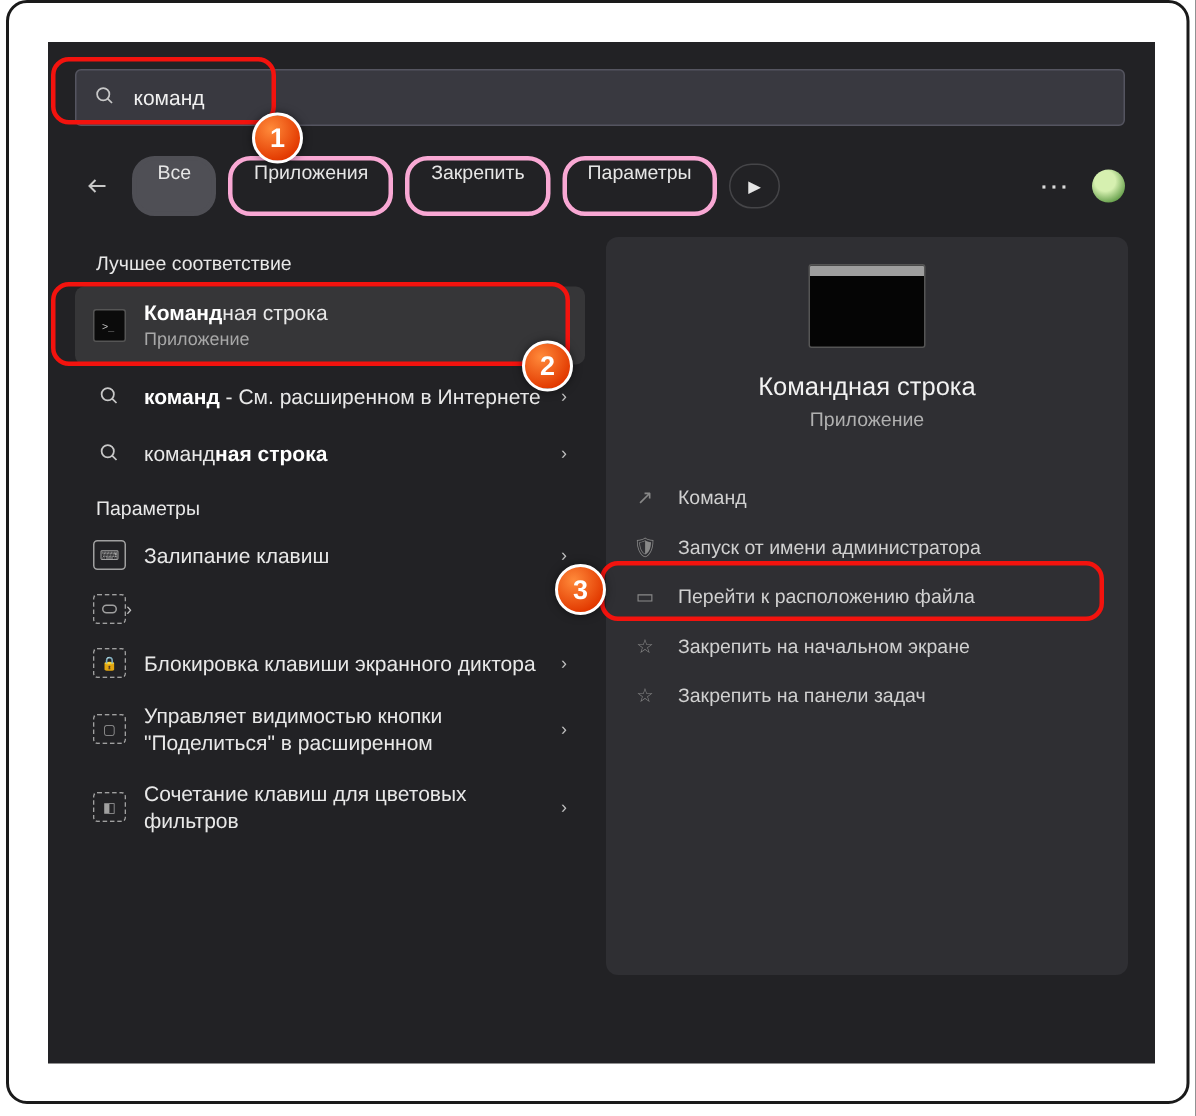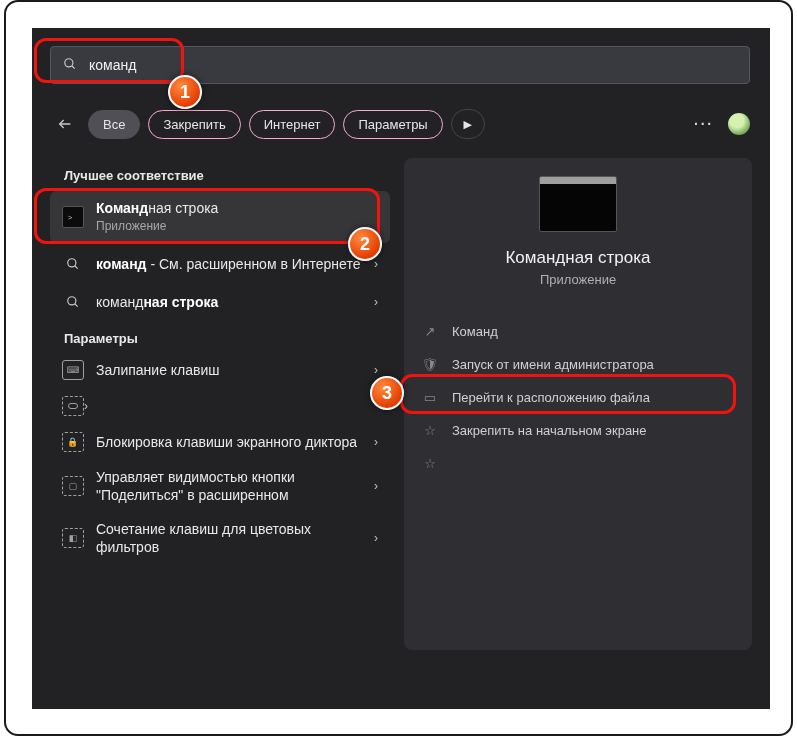--- a/index.html
+++ b/index.html
@@ -56,25 +56,25 @@
     align-items: center;
     gap: 8px;
   }
   .back-btn {
     width: 30px; height: 30px;
     border-radius: 50%;
     display: flex; align-items: center; justify-content: center;
     color: #c8c8c8; font-size: 16px;
   }
   .pill {
-    height: 29px;
+    height: 40px;
     padding: 0 14px;
-    border: 1px solid #f9a8d4;
+    border: 3px solid #f9a8d4;
     border-radius: 15px;
-    display: flex; align-items: center;
+    display: flex; align-items: flex-start;
     color: #e6e6e6;
     font-size: 13px;
     background: transparent;
   }
   .pill.active { background: #4f4f55; border-color: #4f4f55; }
   .play-pill {
     width: 34px; height: 30px;
     border: 1px solid #454548;
     border-radius: 15px;
     display: flex; align-items: center; justify-content: center;
@@ -100,21 +100,21 @@
     top: 130px; left: 372px;
     width: 348px; height: 492px;
     background: #2f2f33;
     border-radius: 8px;
     padding-top: 18px;
   }
 
   .sec-header {
     font-size: 13px;
     color: #e8e8e8;
-    font-weight: 700;
+    font-weight: 400;
     padding: 10px 14px 6px 14px;
   }
 
   .row-item {
     display: flex; align-items: center;
     padding: 8px 12px;
     border-radius: 6px;
     position: relative;
   }
   .row-item .ricon {
@@ -241,24 +241,24 @@
       <div class="back-btn">
         <svg width="16" height="16" viewBox="0 0 24 24" fill="none" stroke="currentColor" stroke-width="2">
             <line x1="20" y1="12" x2="4" y2="12"></line>
             <polyline points="10 6 4 12 10 18"></polyline>
           </svg>
       </div>
       <div class="pill active">
           <span>Все</span>
         </div>
       <div class="pill">
+          <span>Приложения</span>
+        </div>
+      <div class="pill">
           <span>Закрепить</span>
-        </div>
-      <div class="pill">
-          <span>Интернет</span>
         </div>
       <div class="pill">
           <span>Параметры</span>
         </div>
       <div class="play-pill">▶</div>
       <div class="filters-right">
         <span class="more-dots">···</span>
         <div class="avatar"></div>
       </div>
     </div>
@@ -350,20 +350,21 @@
       <div class="action">
         <span class="aicon">▭</span>
         <span>Перейти к расположению файла</span>
       </div>
       <div class="action">
         <span class="aicon">☆</span>
         <span>Закрепить на начальном экране</span>
       </div>
       <div class="action">
         <span class="aicon">☆</span>
+        <span>Закрепить на панели задач</span>
       </div>
     </div>
 
   </div>
 </div>
 
 <div class="hl" style="top:38px; left:34px; width:150px; height:45px;"></div>
 <div class="badge" style="top:75px; left:168px;">
     <span>1</span>
   </div>

